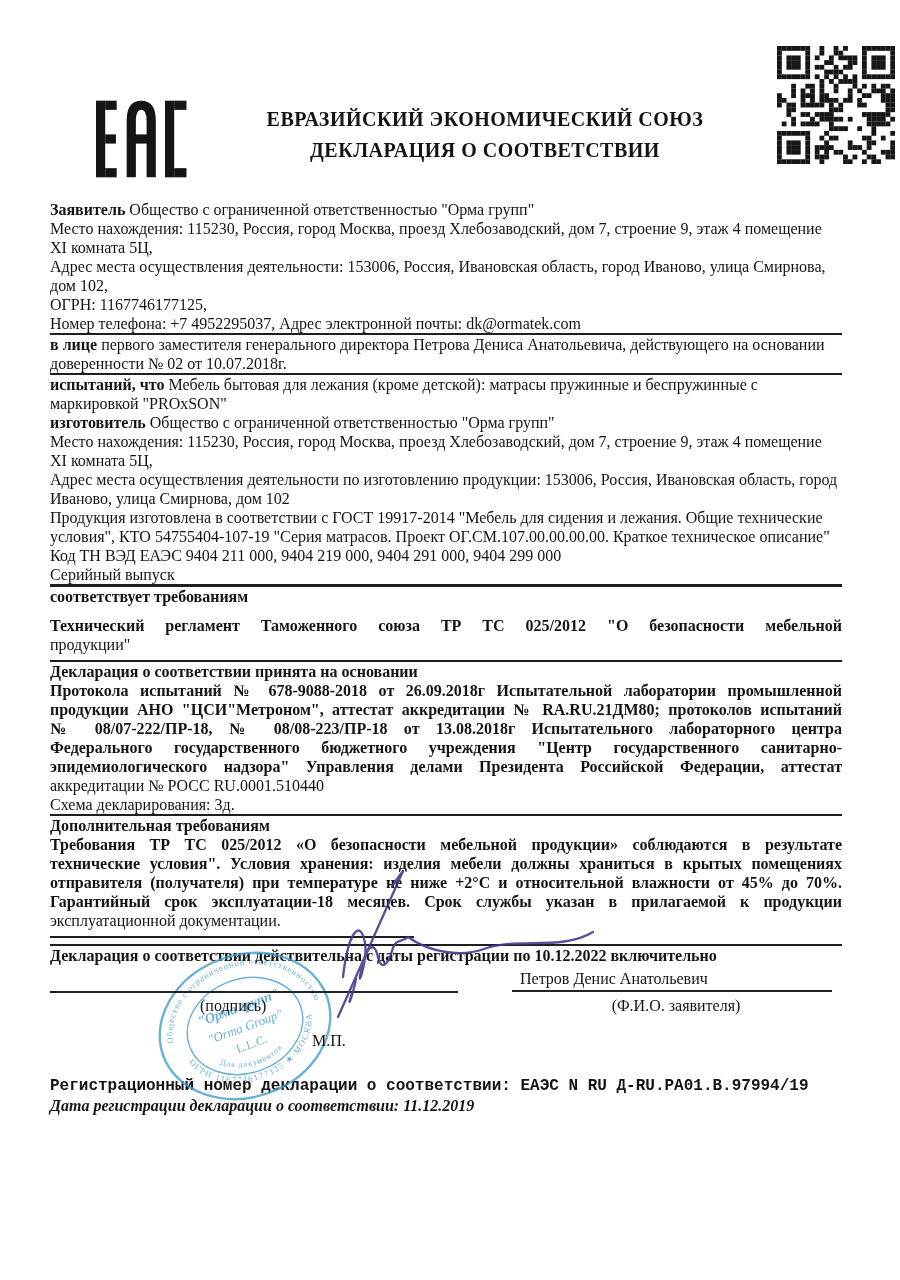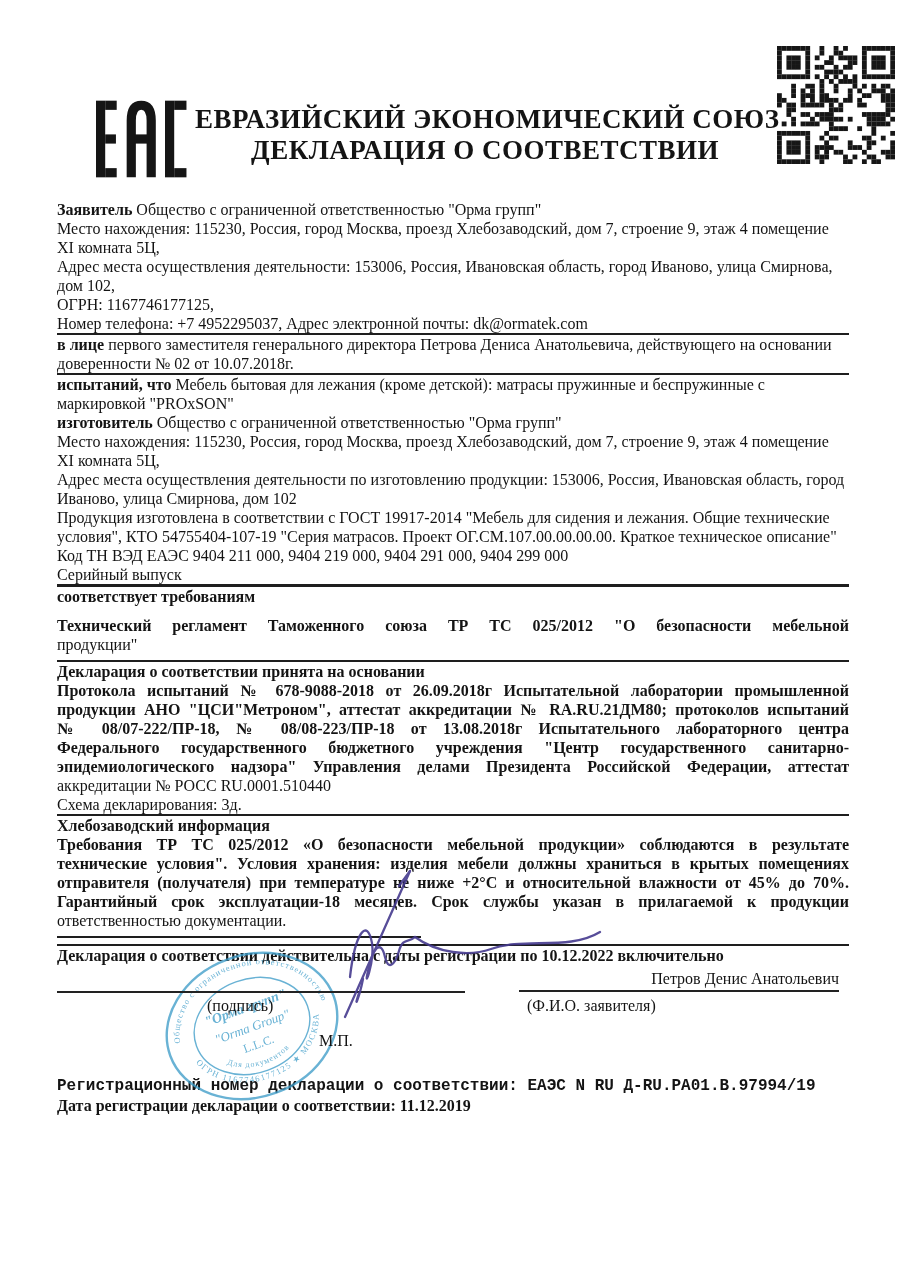--- a/index.html
+++ b/index.html
@@ -4,45 +4,45 @@
 <style>
   html,body{margin:0;padding:0;background:#e8e8e8;}
   .page{
     position:relative;width:900px;height:1280px;background:#ffffff;
     font-family:"Liberation Serif","DejaVu Serif",serif;
     color:#141414;overflow:hidden;margin:0 auto;
   }
   
   .eac-logo{position:absolute;left:96px;top:100px;width:92px;height:78px;}
   .titles{position:absolute;left:195px;top:104px;width:580px;text-align:center;
-    font-weight:bold;font-size:27px;line-height:31px;letter-spacing:.5px;white-space:nowrap;}
+    font-weight:bold;font-size:20px;line-height:31px;letter-spacing:.5px;white-space:nowrap;}
   .qr{position:absolute;left:777px;top:46px;width:118px;height:118px;}
   
-  .body{position:absolute;left:57px;top:200px;width:792px;font-size:16px;line-height:19px;}
+  .body{position:absolute;left:50px;top:200px;width:792px;font-size:16px;line-height:19px;}
   .body div,.body p{margin:0;padding:0;}
   b{font-weight:bold;}
   .rule{height:2px;background:#1e1e1e;margin:3px 0 2px 0;}
   .rule.thick{height:3px;}
   .rule.short{width:46%;margin-bottom:6px;}
   .head{font-weight:bold;}
   .jl{text-align:justify;text-align-last:justify;font-weight:bold;}
   .gap6{height:6px;}
   .gap10{height:10px;}
   
   .sig-zone{position:relative;height:112px;margin-top:8px;}
   .sig-line{position:absolute;left:0;top:26px;width:408px;height:2px;background:#222;}
   .sig-caption{position:absolute;left:150px;top:31px;width:110px;text-align:left;}
   .mp{position:absolute;left:262px;top:66px;}
-  .fio-name{position:absolute;left:470px;top:4px;width:312px;text-align:right;}
+  .fio-name{position:absolute;left:470px;top:4px;width:312px;text-align:left;}
   .fio-line{position:absolute;left:462px;top:25px;width:320px;height:2px;background:#222;}
-  .fio-caption{position:absolute;left:470px;top:31px;width:312px;}
+  .fio-caption{position:absolute;left:470px;top:31px;width:312px;text-align:center;}
   .stamp{position:absolute;left:100px;top:-18px;width:190px;height:160px;opacity:.78;}
   .ink{position:absolute;left:262px;top:-106px;width:310px;height:212px;}
   .reg{margin-top:2px;font-family:Liberation Mono, monospace;}
-  .date-line{margin-top:19px;}
+  .date-line{margin-top:19px;font-style:italic;}
 </style>
 </head>
 <body>
 
 <div class="page">
 
   <svg class="eac-logo" viewBox="0 0 120 100" xmlns="http://www.w3.org/2000/svg">
     <g fill="#151515">
       <rect x="0" y="0" width="12" height="100"></rect>
       <rect x="12" y="0" width="15" height="12"></rect>
@@ -394,26 +394,26 @@
     <div class="jl">Протокола испытаний № 678-9088-2018 от 26.09.2018г Испытательной лаборатории промышленной</div>
     <div class="jl">продукции АНО "ЦСИ"Метроном", аттестат аккредитации № RA.RU.21ДМ80; протоколов испытаний</div>
     <div class="jl">№ 08/07-222/ПР-18, № 08/08-223/ПР-18 от 13.08.2018г Испытательного лабораторного центра</div>
     <div class="jl">Федерального государственного бюджетного учреждения "Центр государственного санитарно-</div>
     <div class="jl">эпидемиологического надзора" Управления делами Президента Российской Федерации, аттестат</div>
     <div>аккредитации № РОСС RU.0001.510440</div>
     <div>Схема декларирования: 3д.</div>
 
     <div class="rule"></div>
 
-    <div class="head">Хлебозаводский информация</div>
+    <div class="head">Дополнительная требованиям</div>
     <div class="jl">Требования ТР ТС 025/2012 «О безопасности мебельной продукции» соблюдаются в результате</div>
     <div class="jl">технические условия". Условия хранения: изделия мебели должны храниться в крытых помещениях</div>
     <div class="jl">отправителя (получателя) при температуре не ниже +2°С и относительной влажности от 45% до 70%.</div>
     <div class="jl">Гарантийный срок эксплуатации-18 месяцев. Срок службы указан в прилагаемой к продукции</div>
-    <div>ответственностью документации.</div>
+    <div>эксплуатационной документации.</div>
 
     <div class="gap6"></div>
     <div class="rule short"></div>
     <div class="rule"></div>
 
     <div class="head">Декларация о соответствии действительна с даты регистрации по 10.12.2022 включительно</div>
 
     <div class="sig-zone">
 
       <svg class="stamp" viewBox="0 0 190 160" xmlns="http://www.w3.org/2000/svg">

